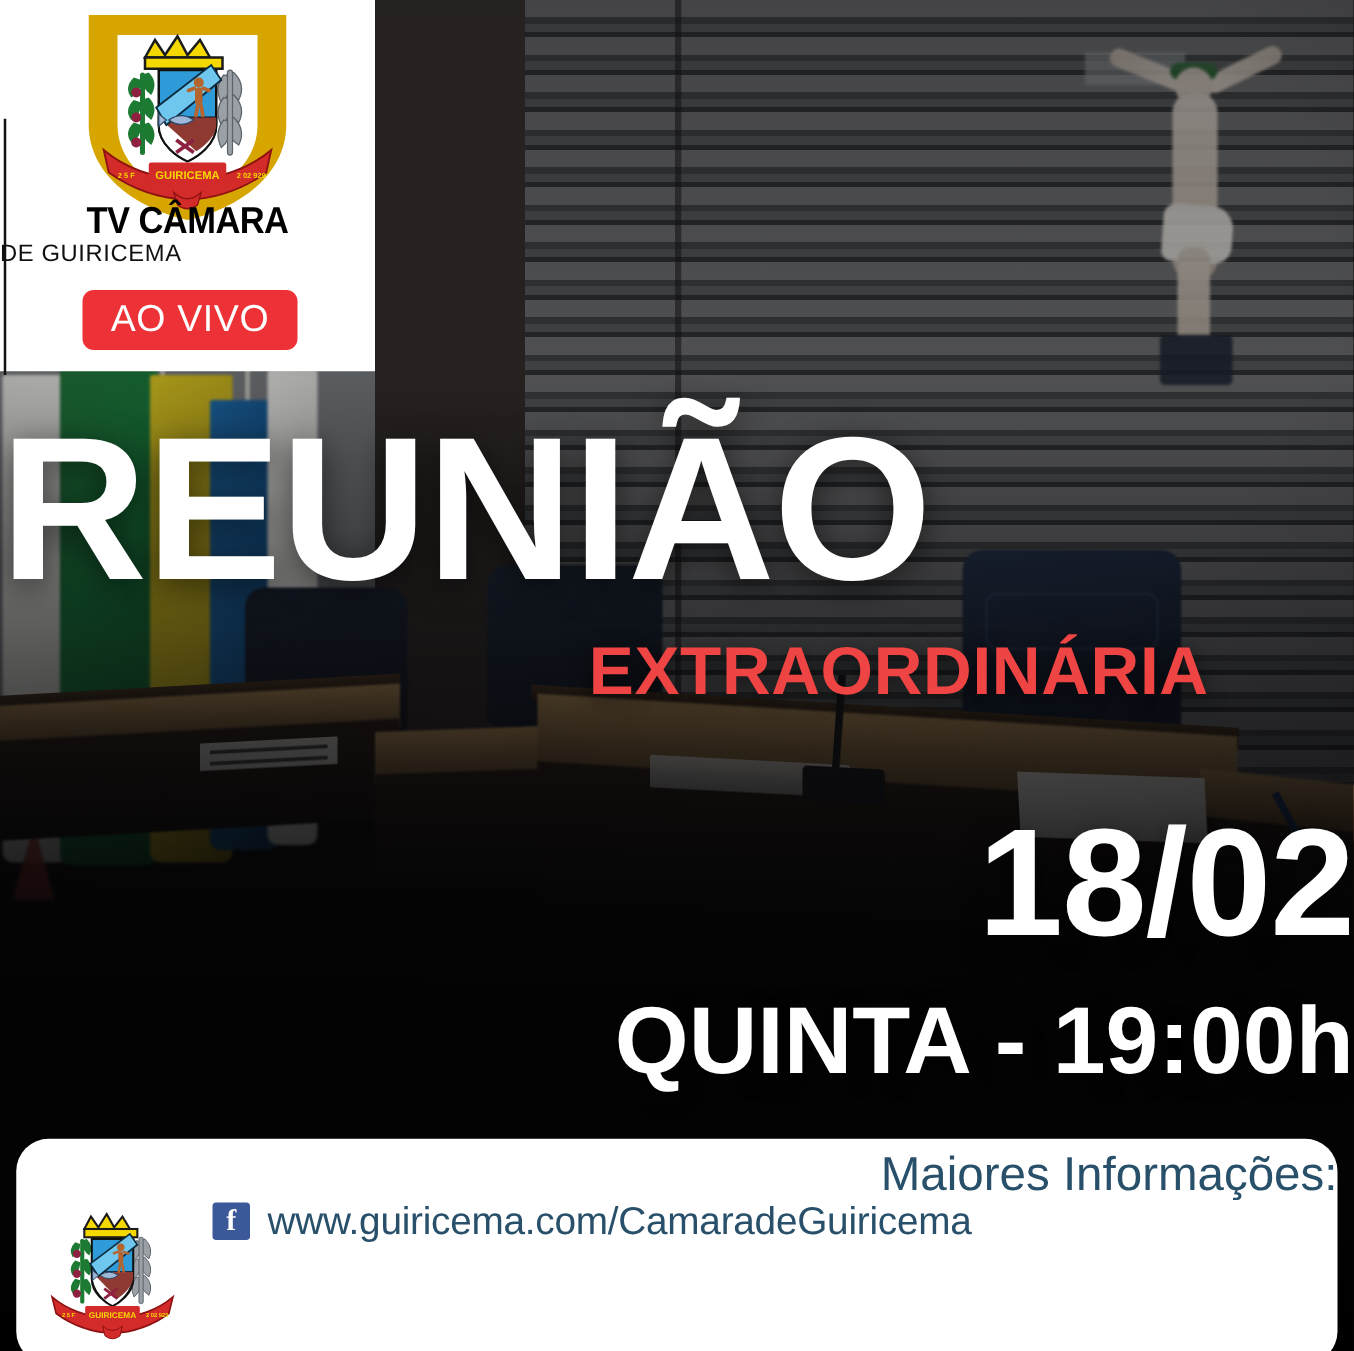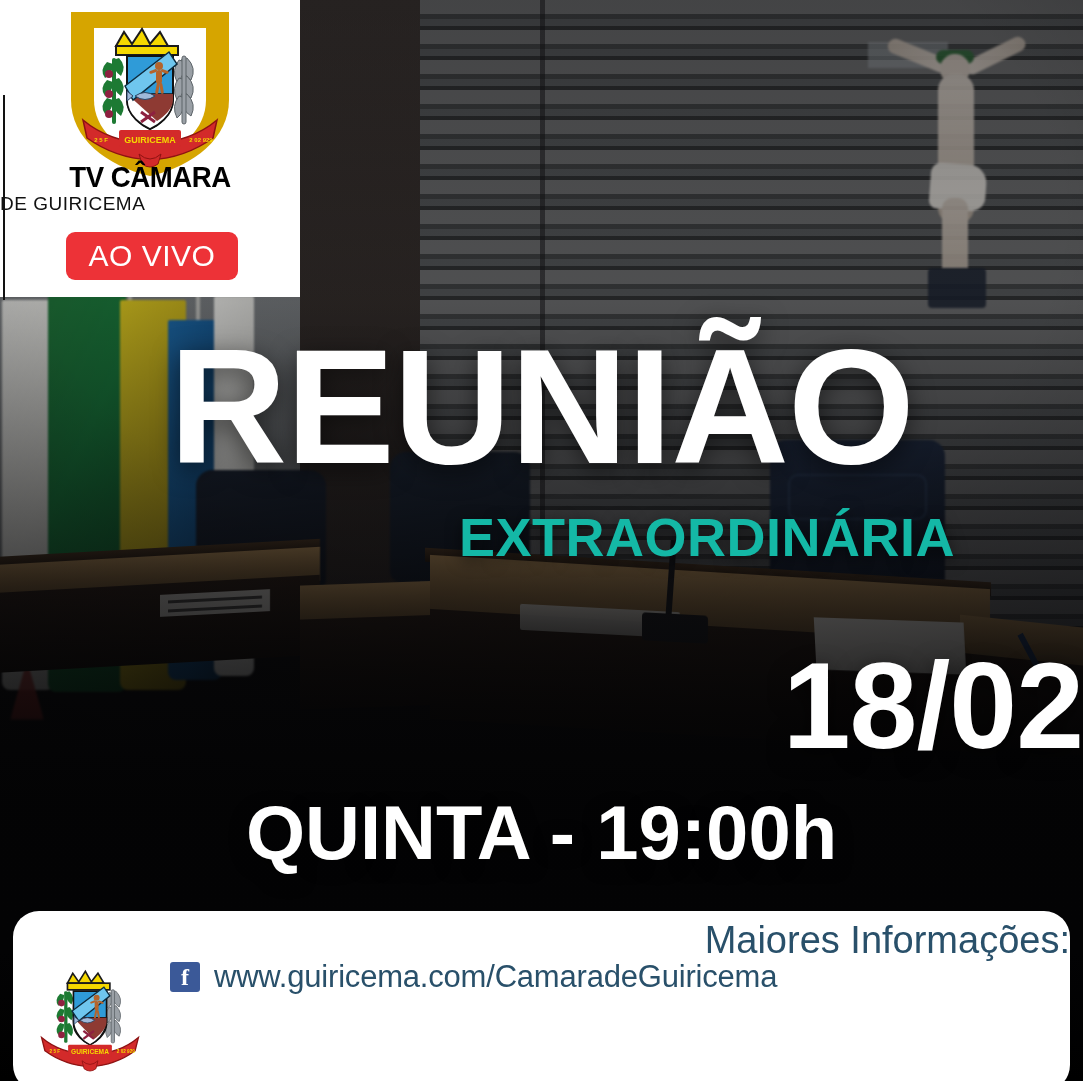--- a/index.html
+++ b/index.html
@@ -108,38 +108,38 @@
   }
   .aovivo{
     position:absolute;left:66px;top:232px;width:172px;height:48px;
     background:#ED3237;border-radius:9px;
     display:flex;align-items:center;justify-content:center;
     color:#fff;font-size:30px;letter-spacing:.5px;
   }
 
   
   .headline{
-    position:absolute;left:0;right:0;top:330px;text-align:center;
+    position:absolute;left:0;right:0;top:330px;
     color:#fff;font-weight:bold;font-size:163px;line-height:.95;
     letter-spacing:-1px;
     text-shadow:0 6px 26px rgba(0,0,0,.55);
   }
   .subhead{
-    position:absolute;right:128px;top:506px;
-    color:#14b8a6;font-weight:bold;font-size:54px;letter-spacing:.5px;
+    position:absolute;right:116px;top:506px;
+    color:#ef4444;font-weight:bold;font-size:54px;letter-spacing:.5px;
     text-shadow:0 4px 16px rgba(0,0,0,.6);
   }
   .date{
     position:absolute;left:0;right:0;top:645px;text-align:right;
     color:#fff;font-weight:bold;font-size:122px;line-height:1;
     letter-spacing:-1px;
     text-shadow:0 6px 22px rgba(0,0,0,.6);
   }
   .daytime{
-    position:absolute;left:0;right:0;top:795px;text-align:center;
+    position:absolute;left:0;right:0;top:795px;text-align:right;
     color:#fff;font-weight:bold;font-size:76px;line-height:1;
     text-shadow:0 5px 18px rgba(0,0,0,.6);
   }
 
   
   .info-card{
     position:absolute;left:13px;top:911px;width:1057px;height:180px;
     background:#fff;border-radius:26px;
   }
   .info-title{

